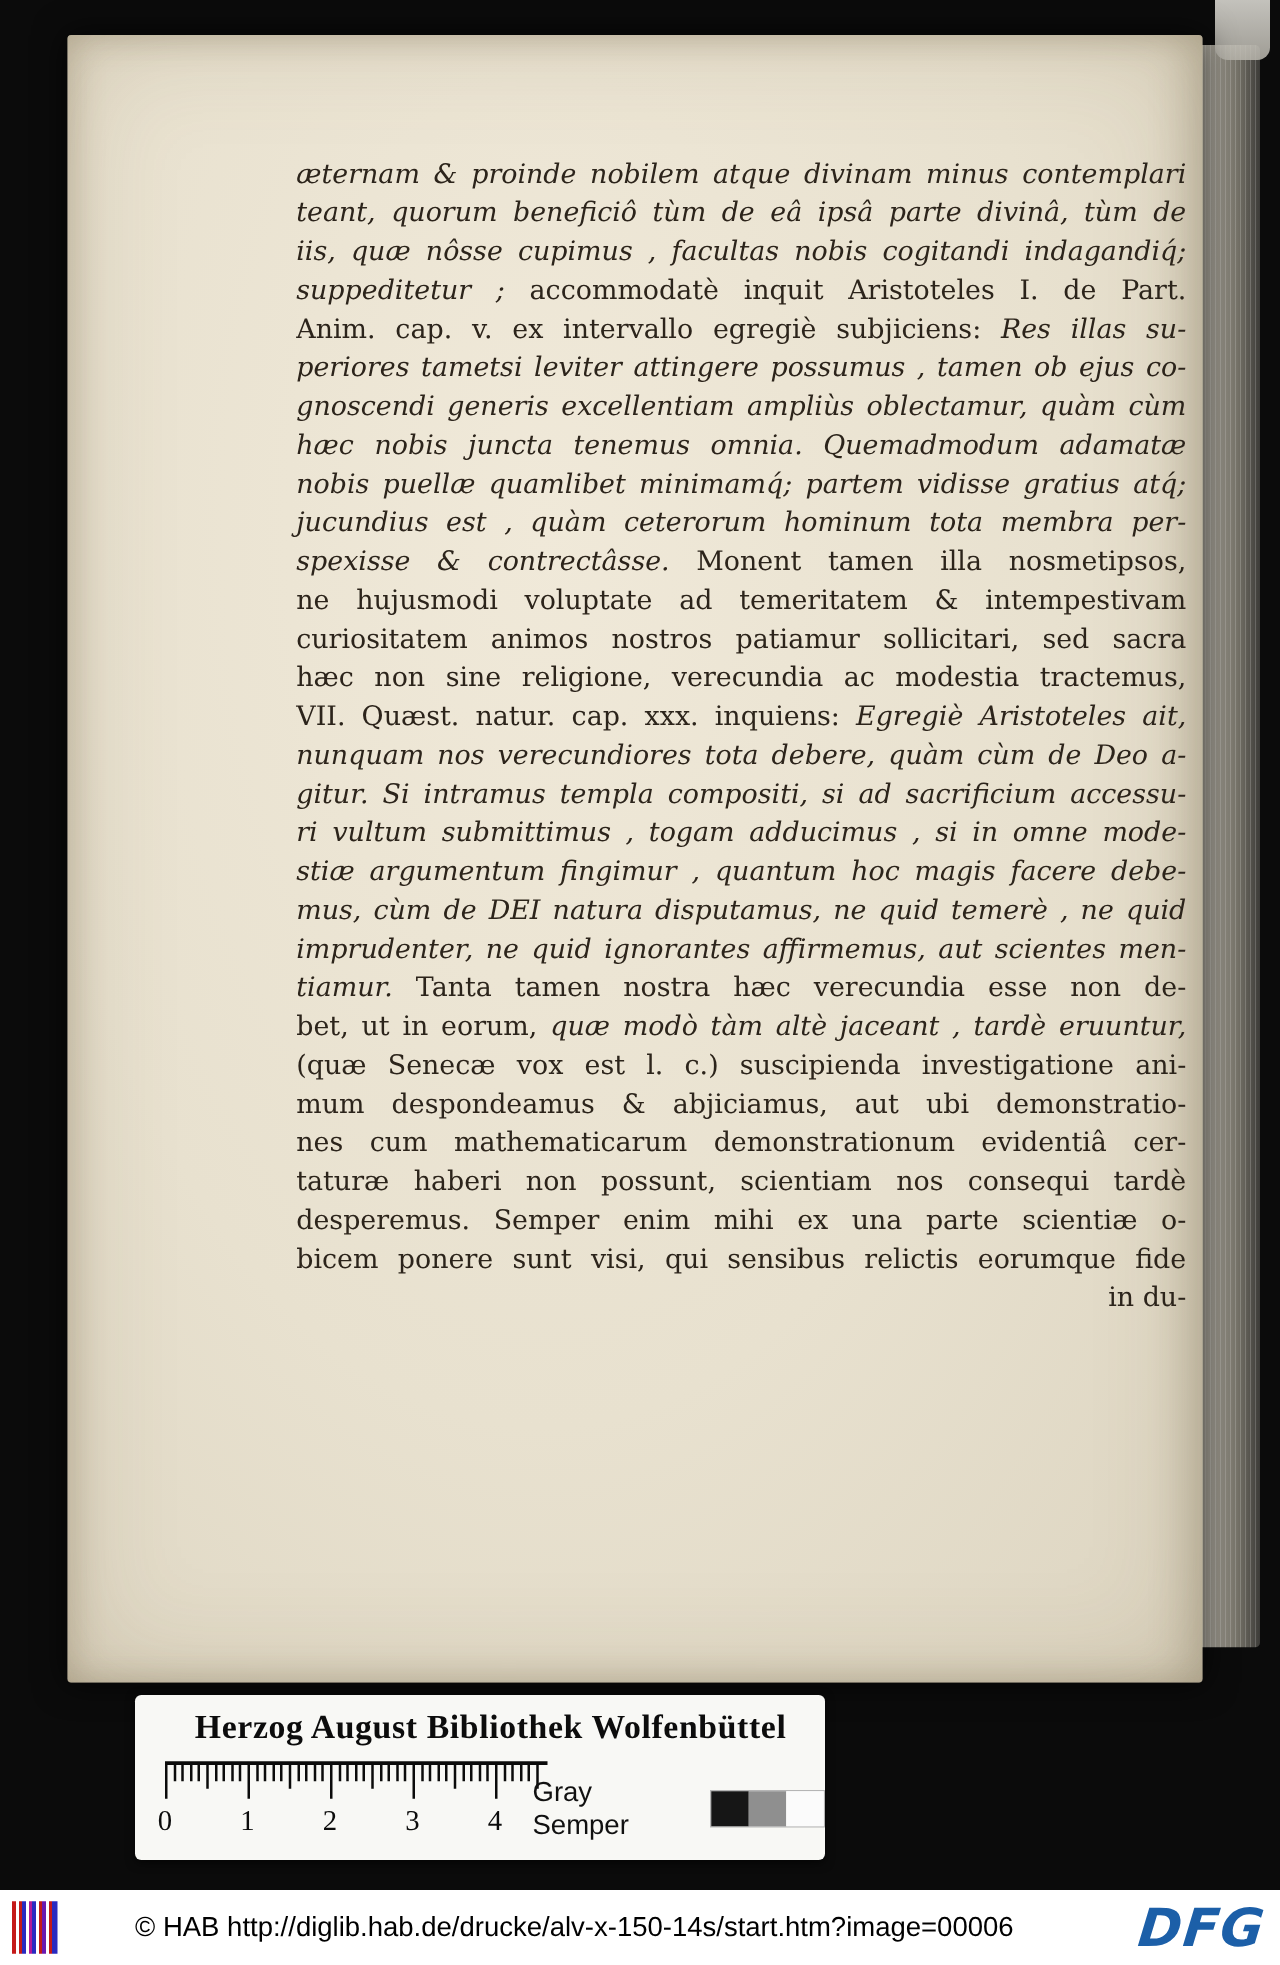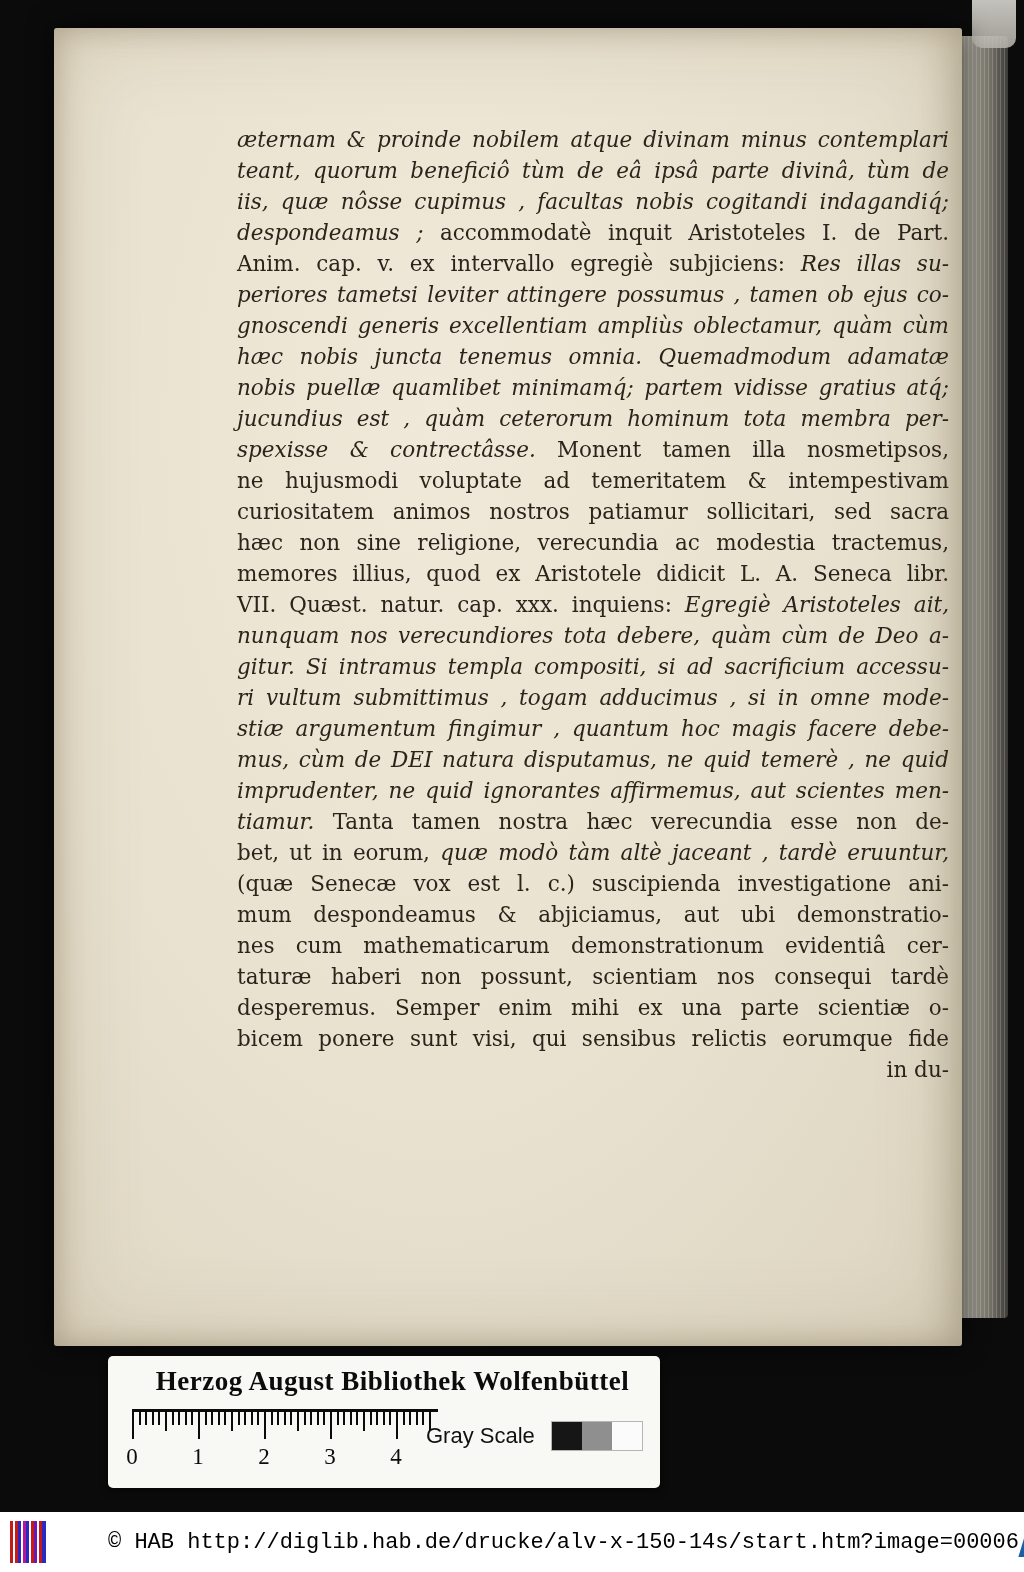--- a/index.html
+++ b/index.html
@@ -80,21 +80,21 @@
   }
   .color-mark{
     width:38px;height:42px;margin-left:8px;flex:0 0 auto;
     background:linear-gradient(to right,
       #ffffff 0 2px,#c41a1a 2px 5px,#ffffff 5px 7px,#c41a1a 7px 10px,
       #2a2ac0 10px 13px,#ffffff 13px 15px,#b01a9a 15px 18px,#2a2ac0 18px 21px,
       #ffffff 21px 23px,#c41a1a 23px 26px,#6a1ab0 26px 29px,#ffffff 29px 31px,
       #c41a1a 31px 34px,#2a2ac0 34px 38px);
   }
   .credit{
-    margin-left:62px;font-family:Liberation Mono, monospace;
+    margin-left:62px;font-family:Liberation Sans, sans-serif;
     font-size:22px;color:#000;white-space:nowrap;
   }
   .dfg-logo{
     margin-left:auto;margin-right:12px;
     font-family:"DejaVu Sans", sans-serif;font-weight:bold;font-style:italic;
     font-size:42px;letter-spacing:1px;transform:skew(-6deg);
   }
 </style>
 </head>
 <body>
@@ -102,32 +102,31 @@
 <div class="stage">
 
   <div class="page-edges"></div>
   <div class="corner-curl"></div>
 
   <div class="scan-page">
     <div class="text-block" id="text-block">
         <div class="line"><span class="it">æternam &amp; proinde nobilem atque divinam minus contemplari</span></div>
         <div class="line"><span class="it">teant, quorum beneficiô tùm de eâ ipsâ parte divinâ, tùm de</span></div>
         <div class="line"><span class="it">iis, quæ nôsse cupimus , facultas nobis cogitandi indagandiq́;</span></div>
-        <div class="line"><span class="it">despondeamus ; </span><span>accommodatè inquit Aristoteles I. de Part.</span></div>
+        <div class="line"><span class="it">suppeditetur ; </span><span>accommodatè inquit Aristoteles I. de Part.</span></div>
         <div class="line"><span>Anim. cap. v. ex intervallo egregiè subjiciens: </span><span class="it">Res illas su-</span></div>
         <div class="line"><span class="it">periores tametsi leviter attingere possumus , tamen ob ejus co-</span></div>
         <div class="line"><span class="it">gnoscendi generis excellentiam ampliùs oblectamur, quàm cùm</span></div>
         <div class="line"><span class="it">hæc nobis juncta tenemus omnia. Quemadmodum adamatæ</span></div>
         <div class="line"><span class="it">nobis puellæ quamlibet minimamq́; partem vidisse gratius atq́;</span></div>
         <div class="line"><span class="it">jucundius est , quàm ceterorum hominum tota membra per-</span></div>
         <div class="line"><span class="it">spexisse &amp; contrectâsse. </span><span>Monent tamen illa nosmetipsos,</span></div>
         <div class="line"><span>ne hujusmodi voluptate ad temeritatem &amp; intempestivam</span></div>
         <div class="line"><span>curiositatem animos nostros patiamur sollicitari, sed sacra</span></div>
         <div class="line"><span>hæc non sine religione, verecundia ac modestia tractemus,</span></div>
-        <div class="line"><span>memores illius, quod ex Aristotele didicit L. A. Seneca libr.</span></div>
         <div class="line"><span>VII. Quæst. natur. cap. xxx. inquiens: </span><span class="it">Egregiè Aristoteles ait,</span></div>
         <div class="line"><span class="it">nunquam nos verecundiores tota debere, quàm cùm de Deo a-</span></div>
         <div class="line"><span class="it">gitur. Si intramus templa compositi, si ad sacrificium accessu-</span></div>
         <div class="line"><span class="it">ri vultum submittimus , togam adducimus , si in omne mode-</span></div>
         <div class="line"><span class="it">stiæ argumentum fingimur , quantum hoc magis facere debe-</span></div>
         <div class="line"><span class="it">mus, cùm de DEI natura disputamus, ne quid temerè , ne quid</span></div>
         <div class="line"><span class="it">imprudenter, ne quid ignorantes affirmemus, aut scientes men-</span></div>
         <div class="line"><span class="it">tiamur. </span><span>Tanta tamen nostra hæc verecundia esse non de-</span></div>
         <div class="line"><span>bet, ut in eorum, </span><span class="it">quæ modò tàm altè jaceant , tardè eruuntur,</span></div>
         <div class="line"><span>(quæ Senecæ vox est l. c.) suscipienda investigatione ani-</span></div>
@@ -190,21 +189,21 @@
           <span class="tick" style="left: 283.8px; height: 13px;"></span>
           <span class="tick" style="left: 290.4px; height: 13px;"></span>
           <span class="tick" style="left: 297px; height: 19px;"></span>
           <span class="tick-label" style="left: 0px;">0</span>
           <span class="tick-label" style="left: 66px;">1</span>
           <span class="tick-label" style="left: 132px;">2</span>
           <span class="tick-label" style="left: 198px;">3</span>
           <span class="tick-label" style="left: 264px;">4</span>
         </div>
       <div class="grayscale">
-        <span class="gs-label">Gray Scale</span>
+        <span class="gs-label">Gray Semper</span>
         <span class="wedge">
           <span class="swatch black"></span>
           <span class="swatch gray"></span>
           <span class="swatch white"></span>
         </span>
       </div>
     </div>
   </div>
 
   <div class="footer">

